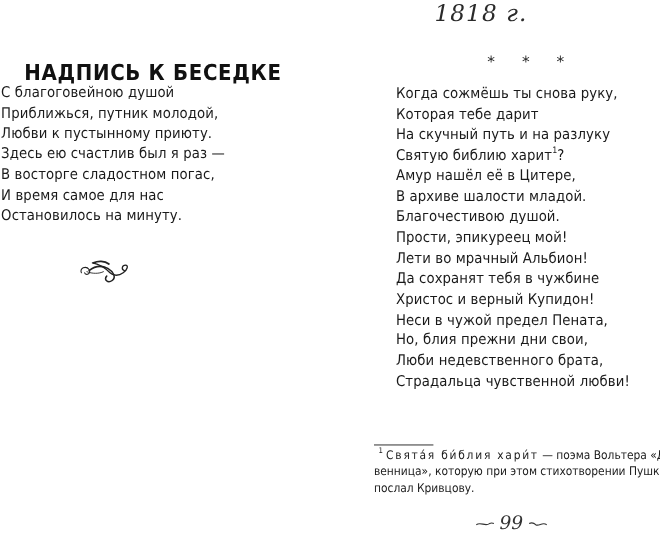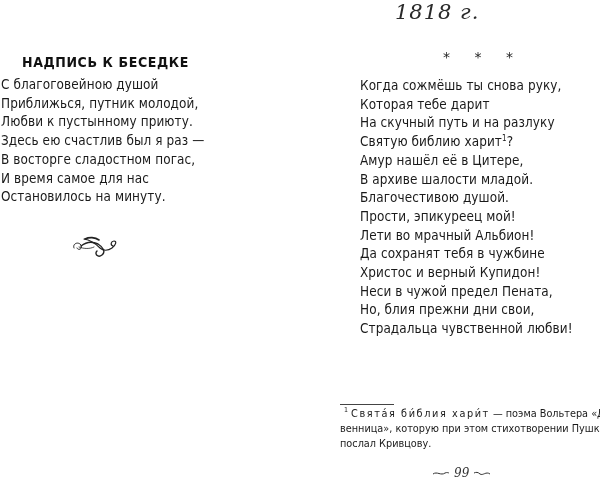--- a/index.html
+++ b/index.html
@@ -39,21 +39,21 @@
       color: #2a2a2a;
       line-height: 24px;
       text-align: center;
     }
     .poem-title {
       position: absolute;
       left: 22px;
       top: 54px;
       font-family: "DejaVu Sans Condensed", "DejaVu Sans", sans-serif;
       font-weight: bold;
-      font-size: 14px;
+      font-size: 20px;
       letter-spacing: 0.6px;
       color: #111;
       white-space: nowrap;
     }
     .stanza {
       position: absolute;
       margin: 0;
       padding: 0;
       list-style: none;
       font-family: "DejaVu Sans Condensed", "DejaVu Sans", sans-serif;
@@ -118,21 +118,21 @@
     }
     .footnote .fn-term {
       letter-spacing: 1.6px;
     }
     .page-number {
       position: absolute;
       left: 432px;
       top: 466px;
       font-family: "DejaVu Serif", serif;
       font-style: italic;
-      font-size: 12px;
+      font-size: 17px;
       color: #333;
       display: flex;
       align-items: center;
       gap: 4px;
     }
     .pn-flourish {
       width: 18px;
       height: 8px;
     }
   </style>
@@ -176,20 +176,21 @@
   <li><span>Святую библию харит</span><span class="fn-ref">1</span><span>?</span></li>
   <li>Амур нашёл её в Цитере,</li>
   <li>В архиве шалости младой.</li>
   <li>Благочестивою душой.</li>
   <li>Прости, эпикуреец мой!</li>
   <li>Лети во мрачный Альбион!</li>
   <li>Да сохранят тебя в чужбине</li>
   <li>Христос и верный Купидон!</li>
   <li>Неси в чужой предел Пената,</li>
   <li>Но, блия прежни дни свои,</li>
+  <li>Люби недевственного брата,</li>
   <li>Страдальца чувственной любви!</li>
 </ul>
 
 <div class="footnote-rule"></div>
 
 <div class="footnote">
   <div><span class="fn-num">1</span><span class="fn-term">Свята́я би́блия хари́т</span><span> — поэма Вольтера «Дев-</span></div>
   <div style="margin-left:-4px">венница», которую при этом стихотворении Пушкин</div>
   <div style="margin-left:-4px">послал Кривцову.</div>
 </div>

